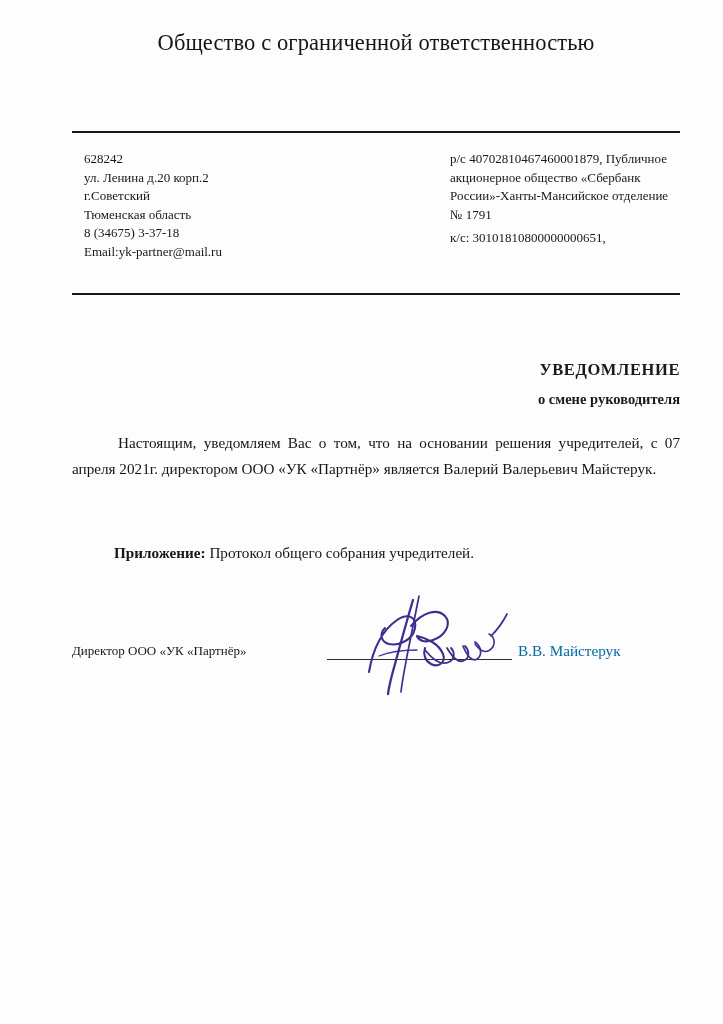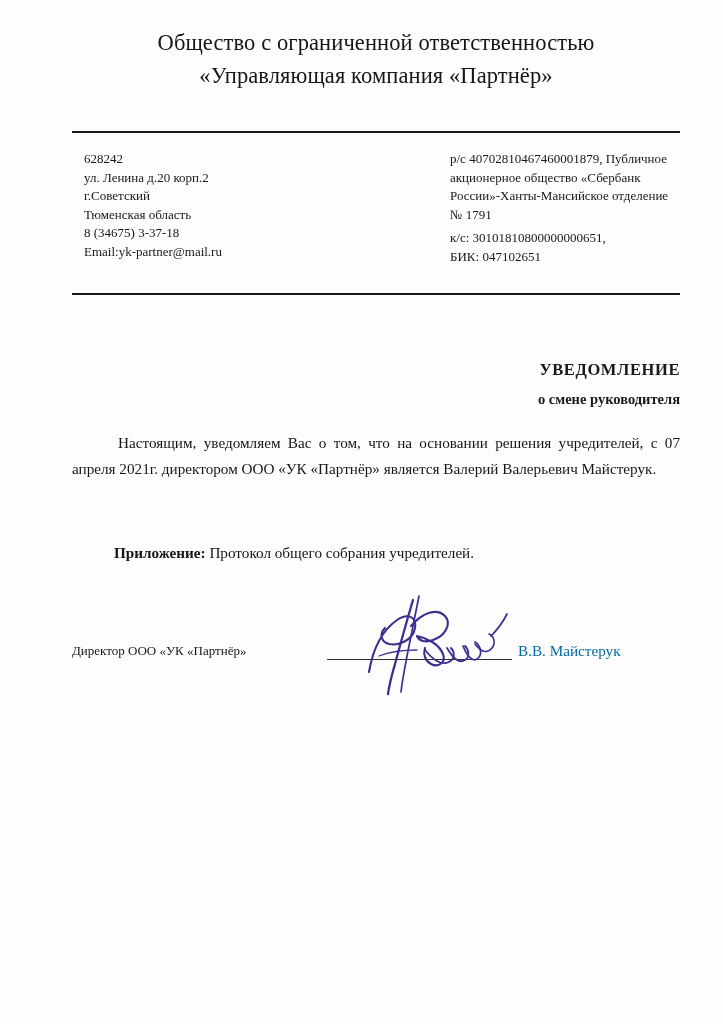--- a/index.html
+++ b/index.html
@@ -178,42 +178,40 @@
     background-size: 160px 140px, 190px 170px, 145px 125px, 210px 185px, 175px 155px;
   }
 </style>
 </head>
 <body>
 
 <div class="page">
 
   <div class="letterhead">
     <div class="line">Общество с ограниченной ответственностью</div>
-    <div class="line">«Управляющая компания «Партнёр»</div>
   </div>
 
   <div class="rule rule-top"></div>
   <div class="rule rule-bottom"></div>
 
   <div class="requisites">
 
     <div class="req-col req-col-left">
       <div class="req-line">628242</div>
       <div class="req-line">ул. Ленина д.20 корп.2</div>
       <div class="req-line">г.Советский</div>
       <div class="req-line">Тюменская область</div>
       <div class="req-line">8 (34675) 3-37-18</div>
       <div class="req-line">Email:yk-partner@mail.ru</div>
     </div>
 
 
     <div class="req-col req-col-right">
       <div class="para req-line">р/с 40702810467460001879, Публичное акционерное общество «Сбербанк России»-Ханты-Мансийское отделение № 1791</div>
       <div class="req-line">к/с: 30101810800000000651,</div>
-      <div class="req-line">БИК: 047102651</div>
     </div>
 
   </div>
 
   <div class="doc-title">
     <div class="main">УВЕДОМЛЕНИЕ</div>
     <div class="sub">о смене руководителя</div>
   </div>
 
   <div class="body-text">Настоящим, уведомляем Вас о том, что на основании решения учредителей, с 07 апреля 2021г. директором ООО «УК «Партнёр» является Валерий Валерьевич Майстерук.</div>

